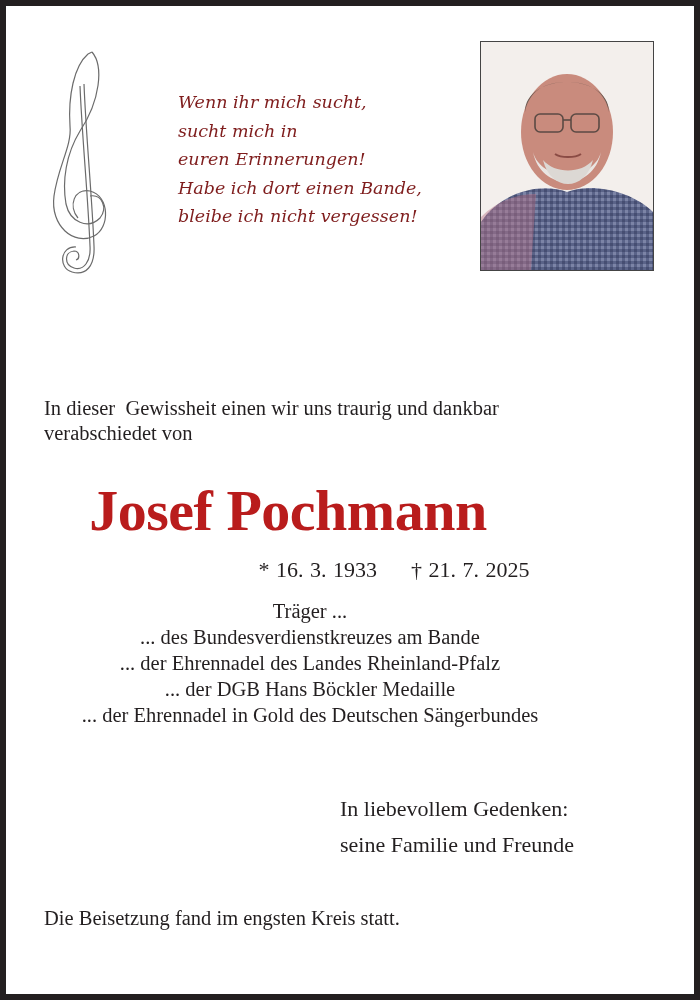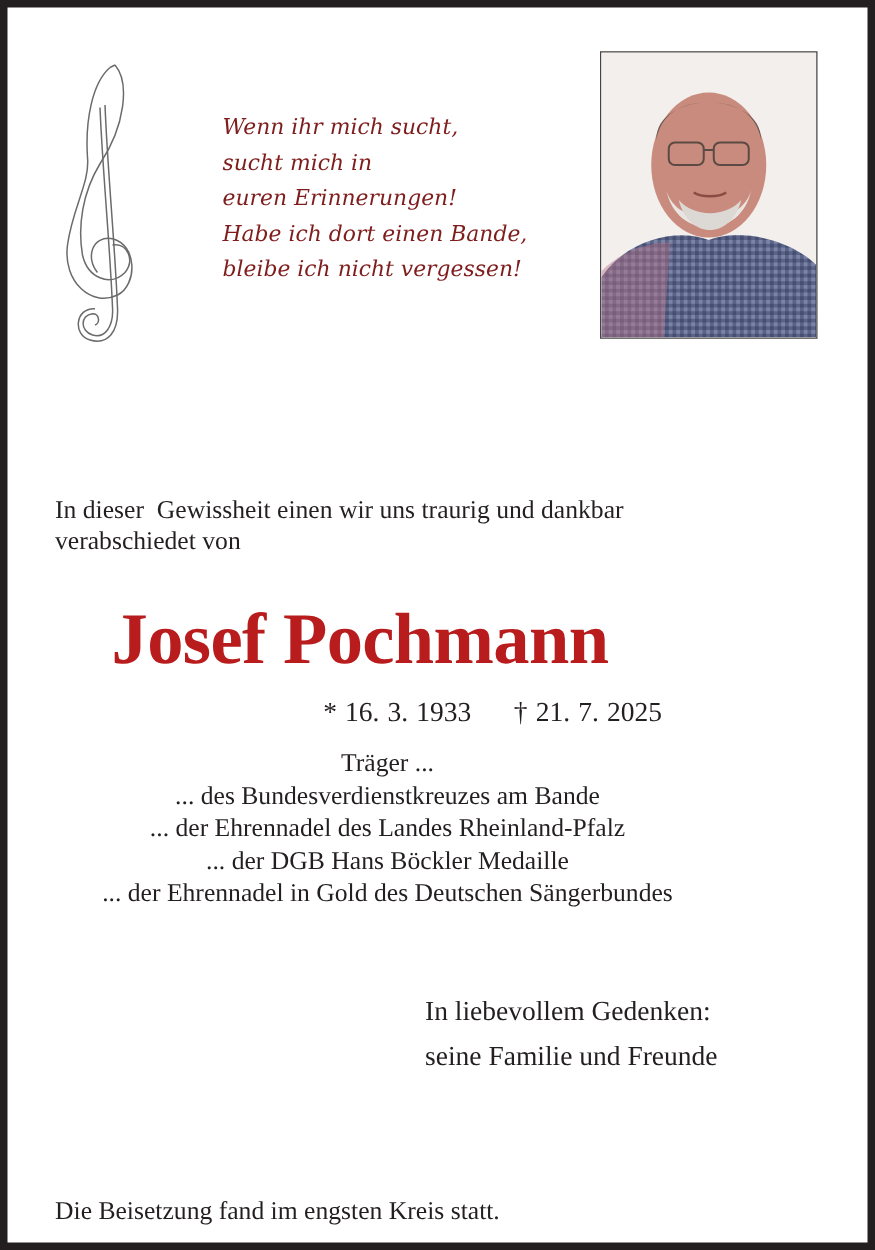--- a/index.html
+++ b/index.html
@@ -55,21 +55,21 @@
   .mourners {
     left: 334px; top: 761px; width: 340px;
     font-family: "Liberation Serif", serif; font-size: 22px; line-height: 26px; margin-top: 29px;
   }
   .mourners .gap { height: 10px; }
   .place {
     left: 38px; top: 893px; width: 600px;
     font-family: "Liberation Serif", serif; font-size: 20.5px; line-height: 28px;
   }
   .burial {
-    left: 38px; top: 949px; width: 600px;
+    left: 38px; top: 898px; width: 600px;
     font-family: "Liberation Serif", serif; font-size: 20.5px; line-height: 28px;
   }
 </style>
 </head>
 <body>
 
 <div class="page">
 
   <svg class="abs clef" viewBox="0 0 70 230">
     <g fill="none" stroke="#6b6b6b" stroke-width="1.2">

